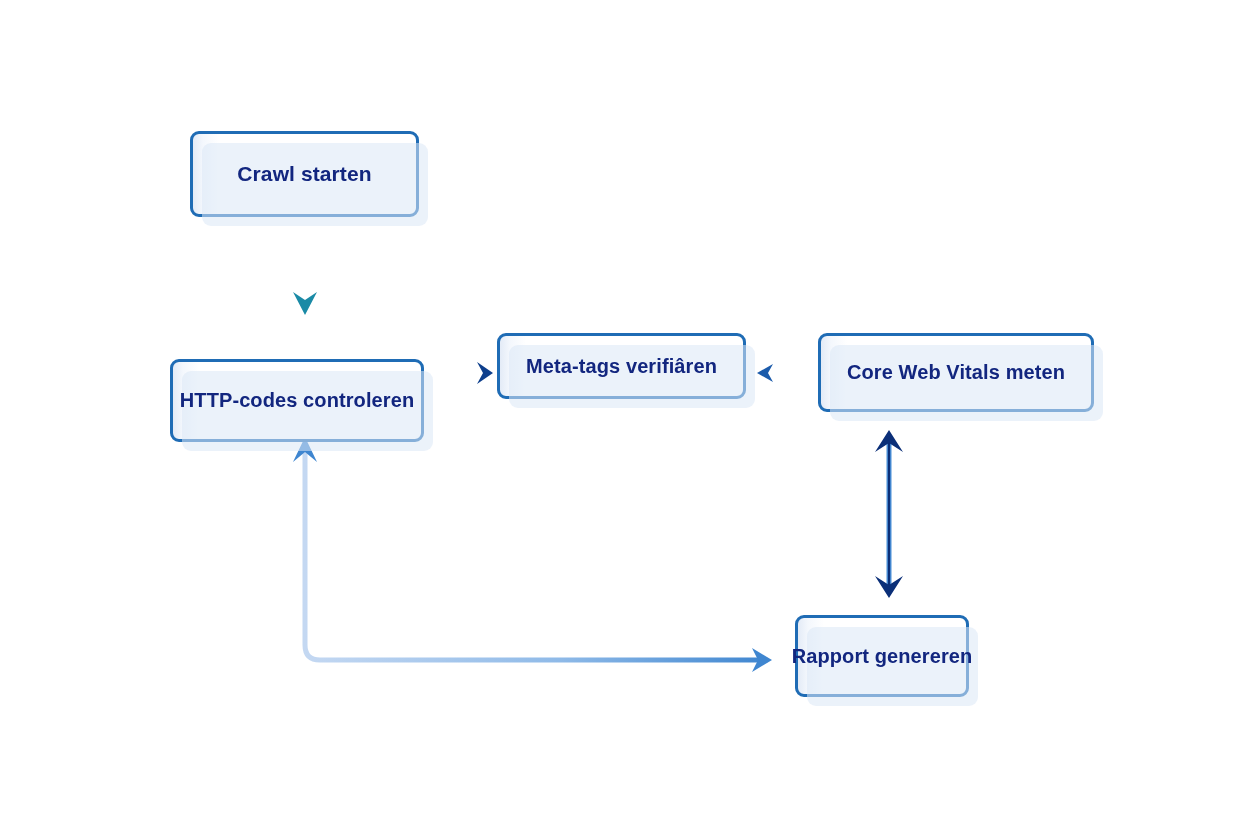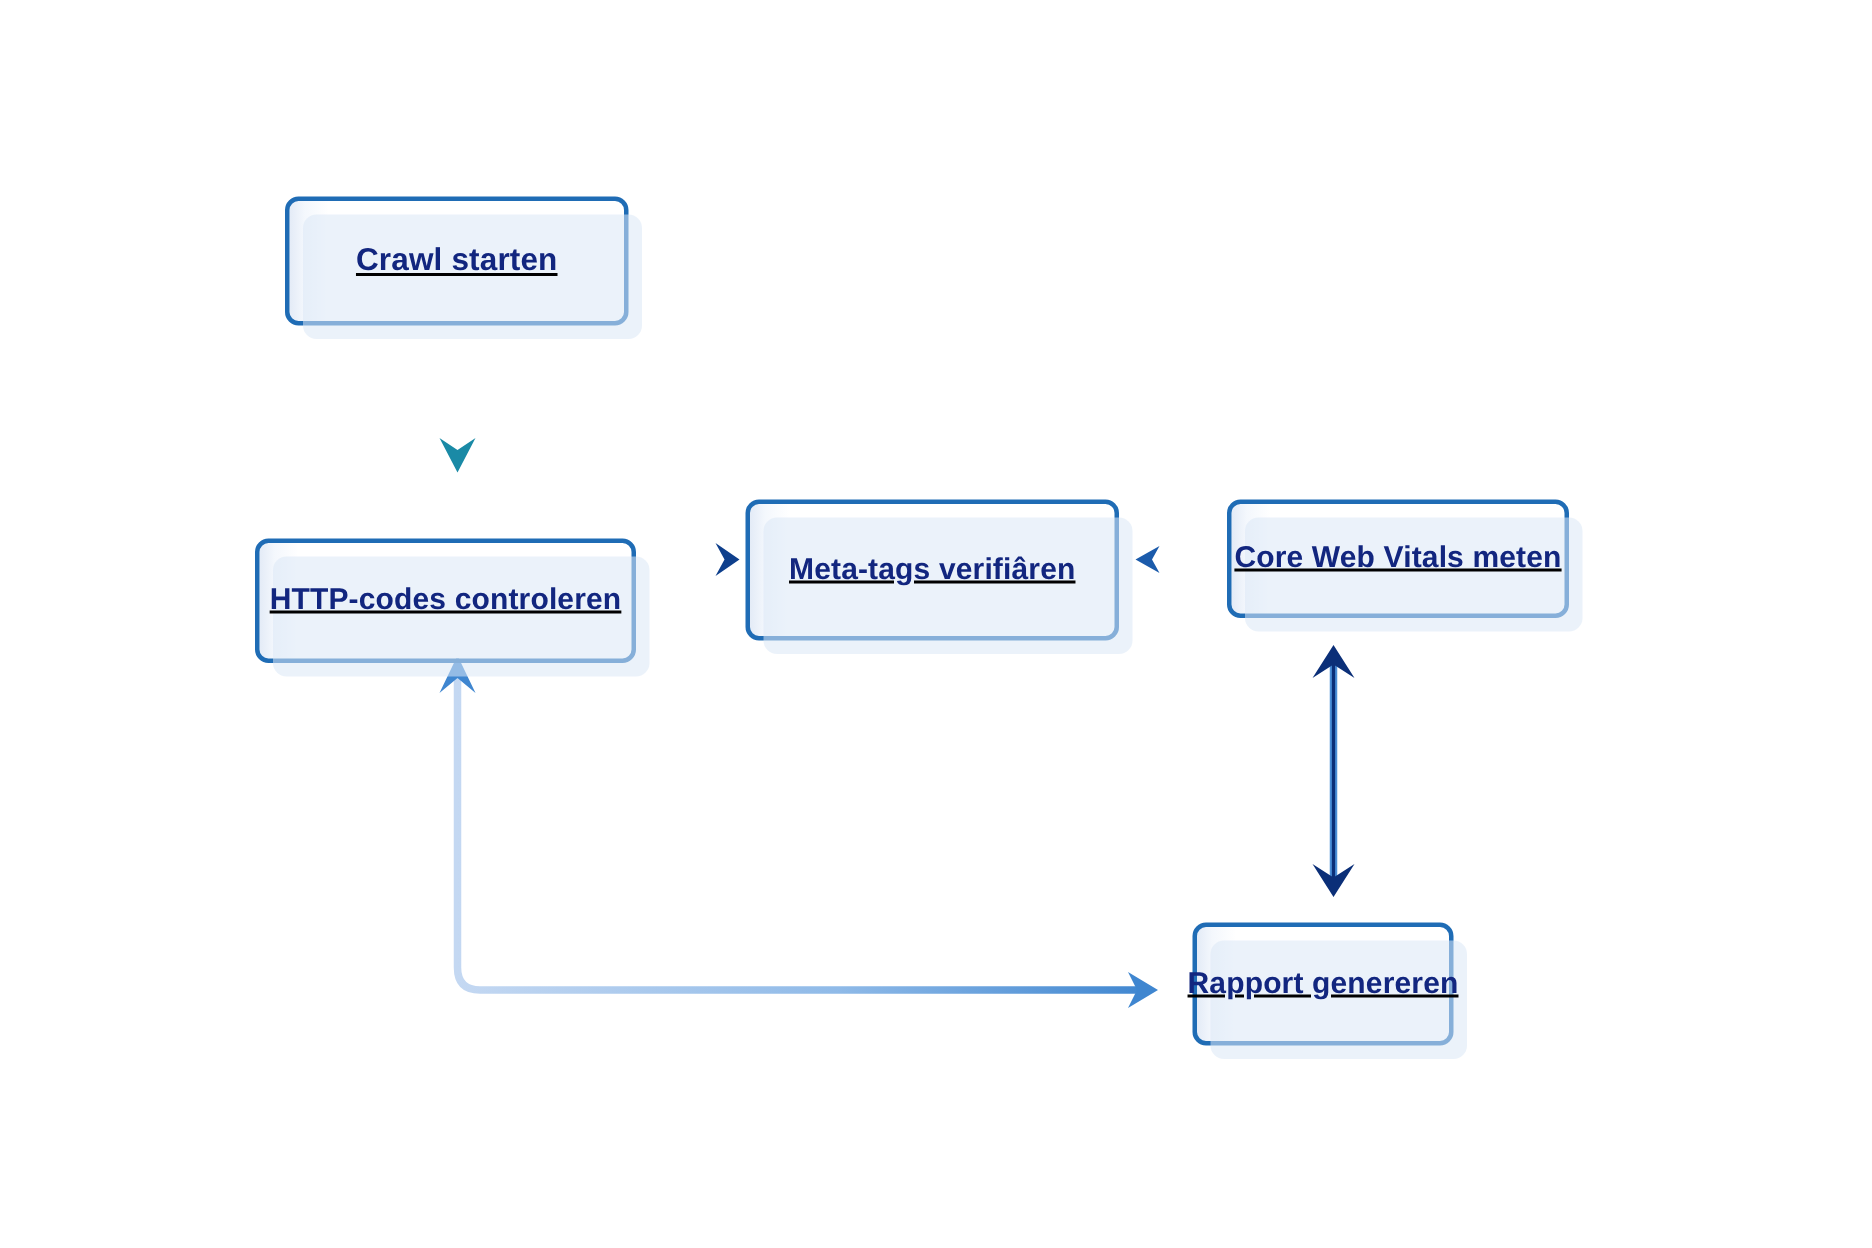--- a/index.html
+++ b/index.html
@@ -36,21 +36,20 @@
     background:
       linear-gradient(90deg,
         rgba(226,234,246,0.95) 0px,
         rgba(240,245,252,0.75) 10px,
         rgba(255,255,255,1) 26px,
         #ffffff 100%);
     display: flex;
     align-items: center;
     justify-content: center;
     z-index: 3;
-    text-decoration: underline;
   }
   .node::after {
     content: "";
     position: absolute;
     left: 9px;
     top: 9px;
     right: -12px;
     bottom: -12px;
     border-radius: 9px;
     background: rgba(219,231,246,0.55);
@@ -59,22 +58,22 @@
   .node-label {
     color: #12267f;
     font-size: 20px;
     font-weight: bold;
     letter-spacing: 0.1px;
     white-space: nowrap;
     text-align: center;
   }
   #node-crawl     { left: 190px; top: 131px; width: 229px; height: 86px; }
   #node-http      { left: 170px; top: 331px; width: 254px; height: 83px; margin-top: 28px; }
-  #node-meta      { left: 497px; top: 333px; width: 249px; height: 94px; }
-  #node-vitals    { left: 818px; top: 333px; width: 228px; height: 79px; }
+  #node-meta      { left: 497px; top: 333px; width: 249px; height: 66px; }
+  #node-vitals    { left: 818px; top: 333px; width: 276px; height: 79px; }
   #node-rapport   { left: 795px; top: 615px; width: 174px; height: 82px; }
   #node-crawl   .node-label { font-size: 21px; }
   #node-vitals  .node-label { font-size: 20px; }
 </style>
 </head>
 <body>
 
 <div id="canvas">
 
   <svg class="edges" viewBox="0 0 1248 832" width="1248" height="832" xmlns="http://www.w3.org/2000/svg">

